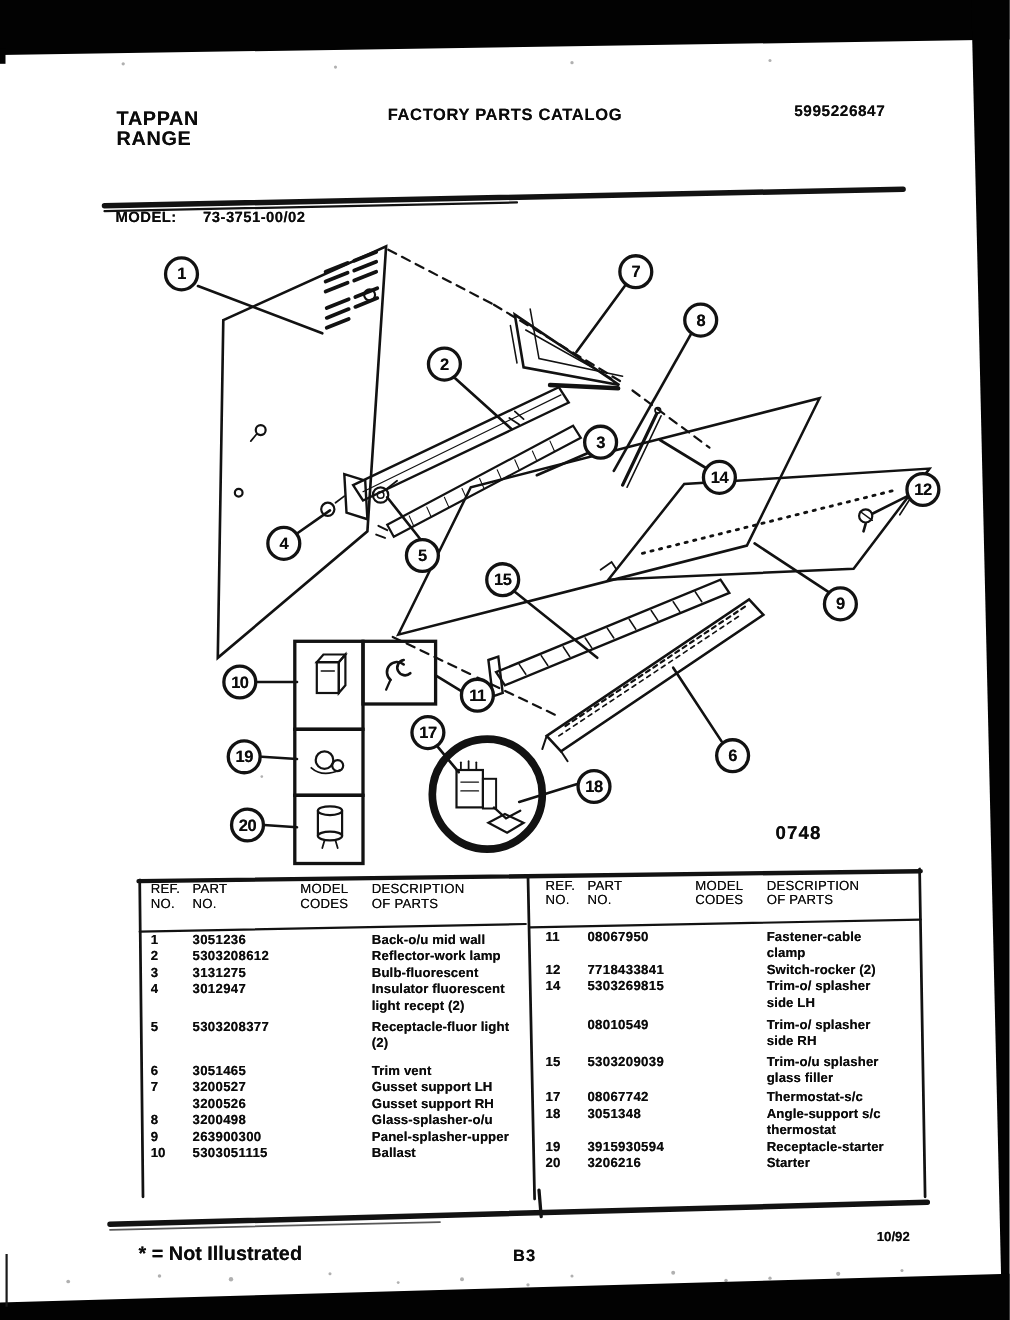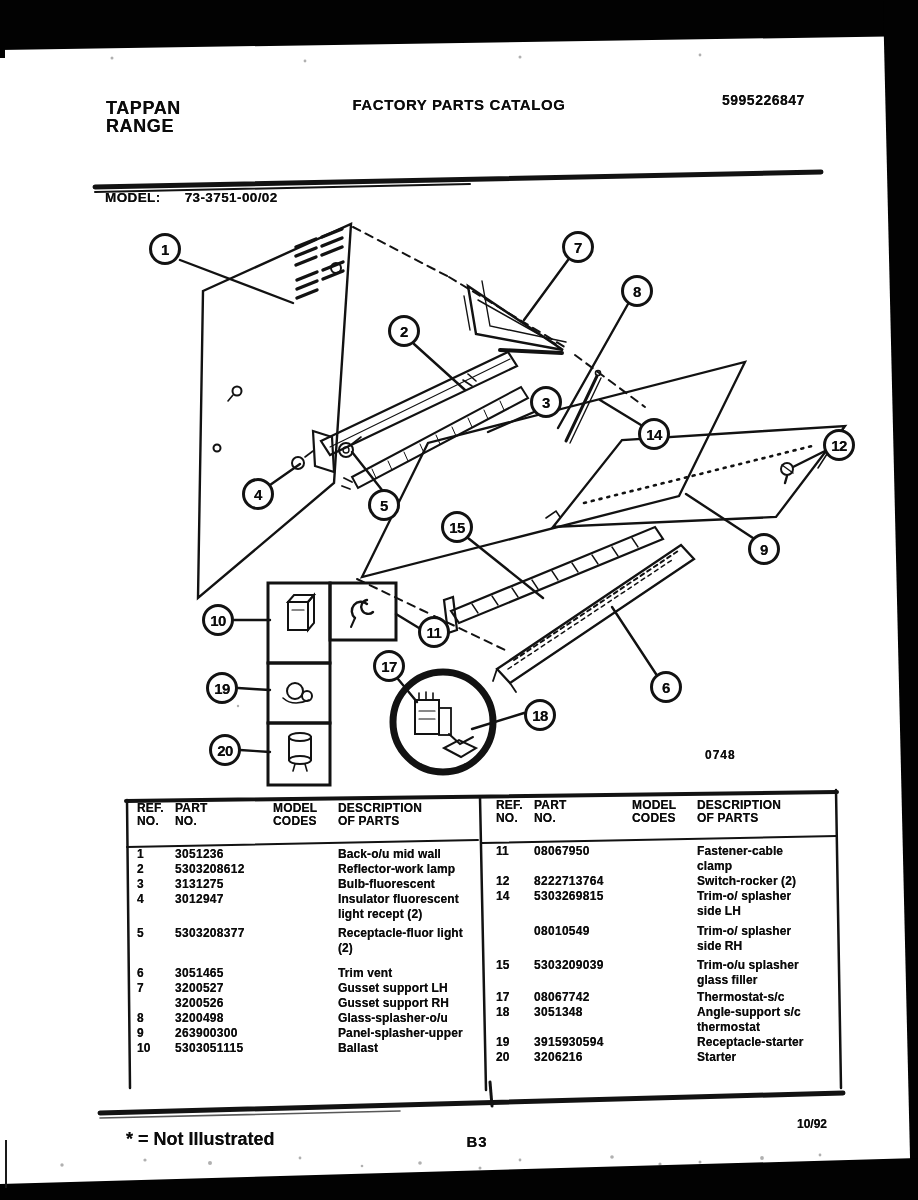--- a/index.html
+++ b/index.html
@@ -20,26 +20,26 @@
   #model-row{left:105px;top:190px;font-size:13.5px;letter-spacing:.4px;}
   #model-row .val{margin-left:24px;}
   
   #art{position:absolute;left:0;top:0;width:918px;height:1200px;filter:blur(.25px) contrast(1.04);z-index:2;}
   #callouts{position:absolute;left:0;top:0;width:918px;height:1200px;z-index:3;}
   .callout{
     position:absolute;width:32px;height:32px;border:3px solid #121212;border-radius:50%;
     background:#fff;box-sizing:border-box;display:flex;align-items:center;justify-content:center;
     font-weight:bold;font-size:15px;letter-spacing:-.5px;text-shadow:0 0 .6px rgba(0,0,0,.7);
   }
-  #diagram-code{left:705px;top:748px;font-size:12px;letter-spacing:1px;z-index:3;text-align:right;}
+  #diagram-code{left:705px;top:748px;font-size:17px;letter-spacing:1px;z-index:3;text-align:right;}
   
   .colgroup{position:absolute;width:352px;z-index:3;}
   #col-left{left:133px;top:802px;}
   #col-right{left:492px;top:799px;}
-  .thead{display:flex;font-size:12px;line-height:13px;font-weight:bold;}
+  .thead{display:flex;font-size:12px;line-height:13px;font-weight:normal;}
   .thead span{white-space:pre-line;letter-spacing:.2px;}
   .rows{margin-top:19px;}
   .prow{display:flex;font-size:12px;line-height:15px;font-weight:bold;}
   .c-ref{width:42px;padding-left:4px;box-sizing:border-box;}
   .c-part{width:98px;letter-spacing:.3px;}
   .c-codes{width:65px;}
   .c-desc{width:147px;white-space:pre-line;letter-spacing:.1px;}
   .h-ref{width:42px;padding-left:4px;box-sizing:border-box;}
   .h-part{width:98px;}
   .h-codes{width:65px;}
@@ -421,21 +421,21 @@
   <div class="rows" id="right-rows">
       <div class="prow">
     <span class="c-ref">11</span>
     <span class="c-part">08067950</span>
     <span class="c-codes"></span>
     <span class="c-desc">Fastener-cable
 clamp</span>
   </div>
       <div class="prow">
     <span class="c-ref">12</span>
-    <span class="c-part">8222713764</span>
+    <span class="c-part">7718433841</span>
     <span class="c-codes"></span>
     <span class="c-desc">Switch-rocker (2)</span>
   </div>
       <div class="prow">
     <span class="c-ref">14</span>
     <span class="c-part">5303269815</span>
     <span class="c-codes"></span>
     <span class="c-desc">Trim-o/ splasher
 side LH</span>
   </div>

